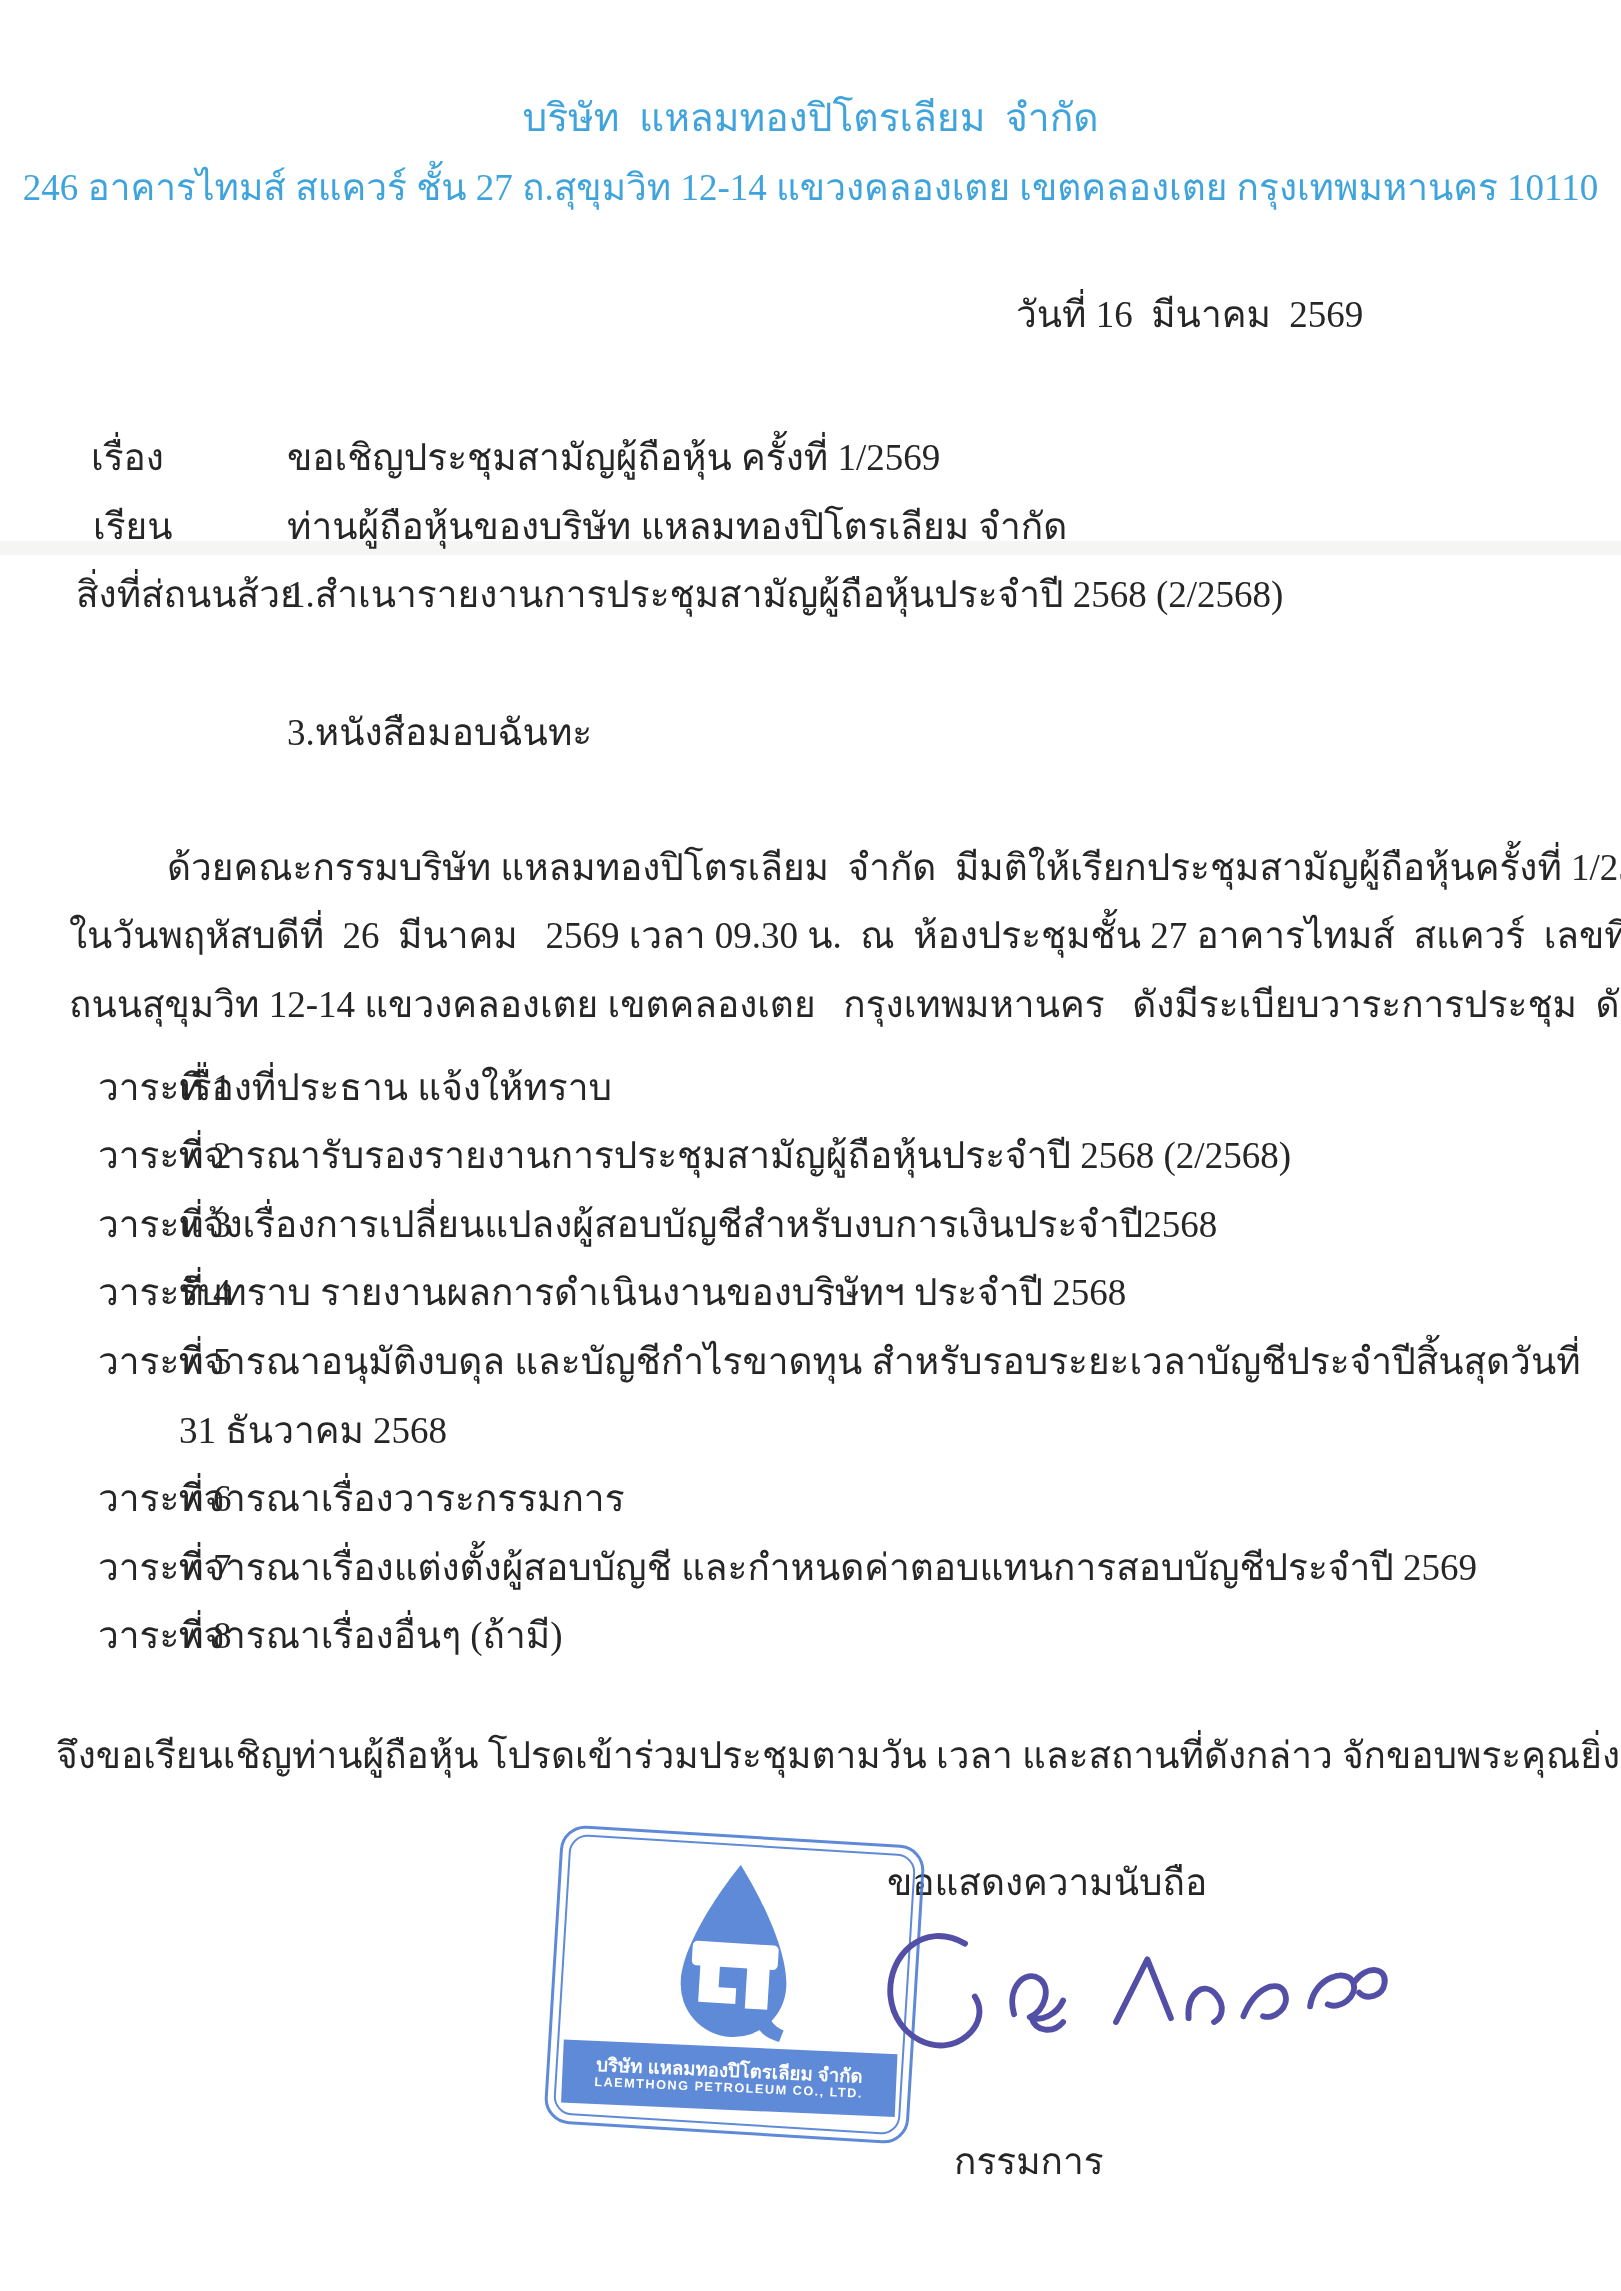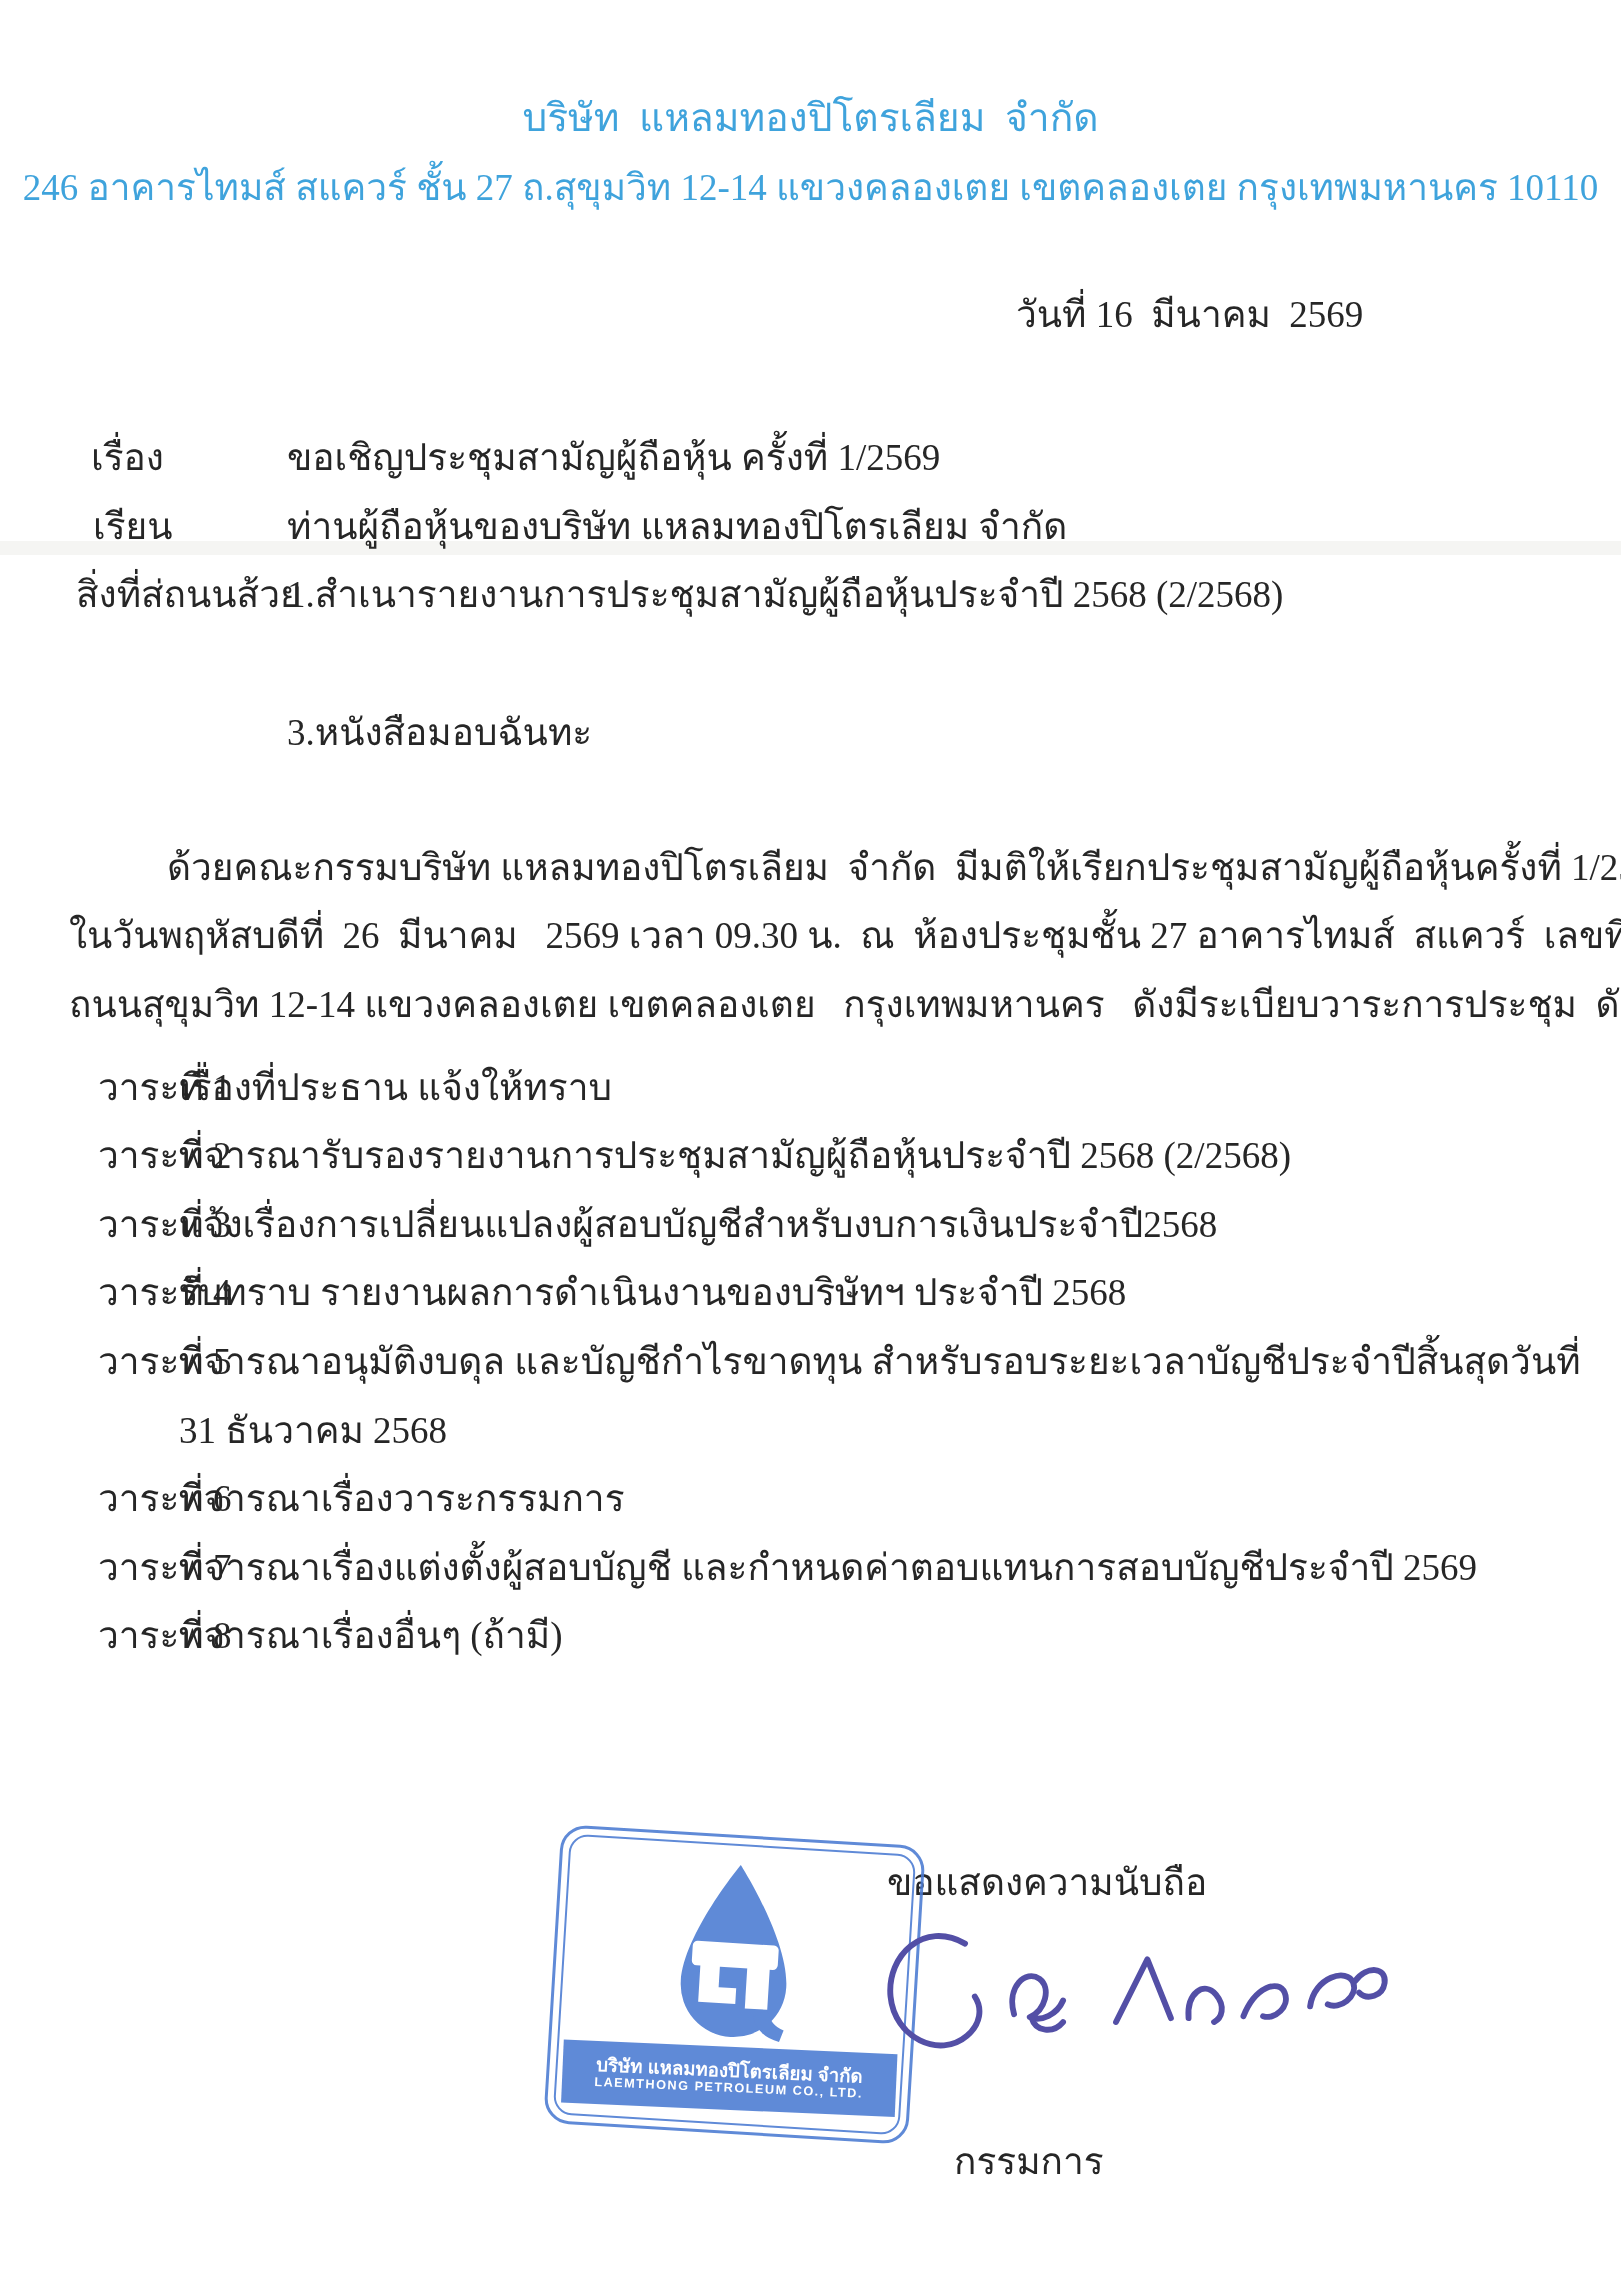--- a/index.html
+++ b/index.html
@@ -93,20 +93,21 @@
     <div class="agenda-label" style="top:1468px;">วาระที่ 6</div>
     <div class="agenda-text" style="top:1468px;">พิจารณาเรื่องวาระกรรมการ</div>
 
     <div class="agenda-label" style="top:1537px;">วาระที่ 7</div>
     <div class="agenda-text" style="top:1537px;">พิจารณาเรื่องแต่งตั้งผู้สอบบัญชี และกำหนดค่าตอบแทนการสอบบัญชีประจำปี 2569</div>
 
     <div class="agenda-label" style="top:1605px;">วาระที่ 8</div>
     <div class="agenda-text" style="top:1605px;">พิจารณาเรื่องอื่นๆ (ถ้ามี)</div>
   </div>
 
+  <div class="line" style="left:56px;top:1733px;">จึงขอเรียนเชิญท่านผู้ถือหุ้น โปรดเข้าร่วมประชุมตามวัน เวลา และสถานที่ดังกล่าว จักขอบพระคุณยิ่ง</div>
 
   <div class="line" style="left:887px;top:1860px;">ขอแสดงความนับถือ</div>
 
   <div class="stamp">
     <div class="stamp-outer"></div>
     <div class="stamp-inner"></div>
     <div class="droplet-wrap">
       <svg width="147" height="181" viewBox="0 0 150 185">
         <path d="M75 4 C75 4 21 78 21 126 A54 54 0 0 0 129 126 C129 78 75 4 75 4 Z" fill="#4a7ad2"></path>
         <rect x="31" y="84" width="88" height="25" rx="5" fill="#ffffff"></rect>

